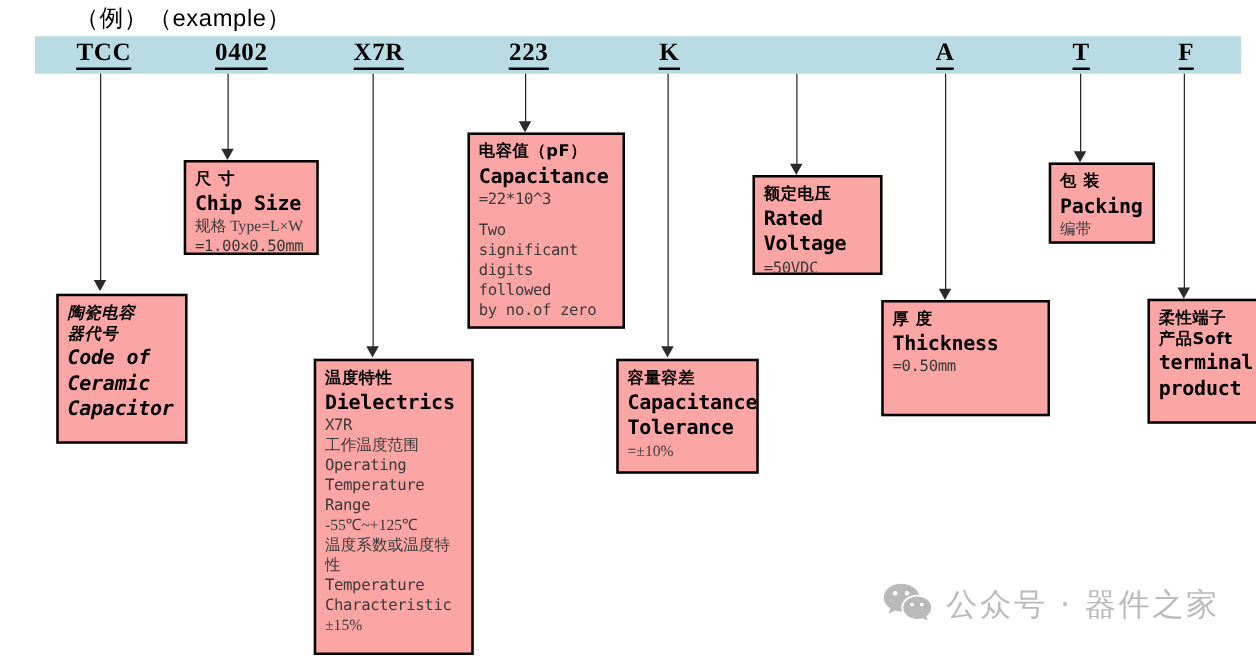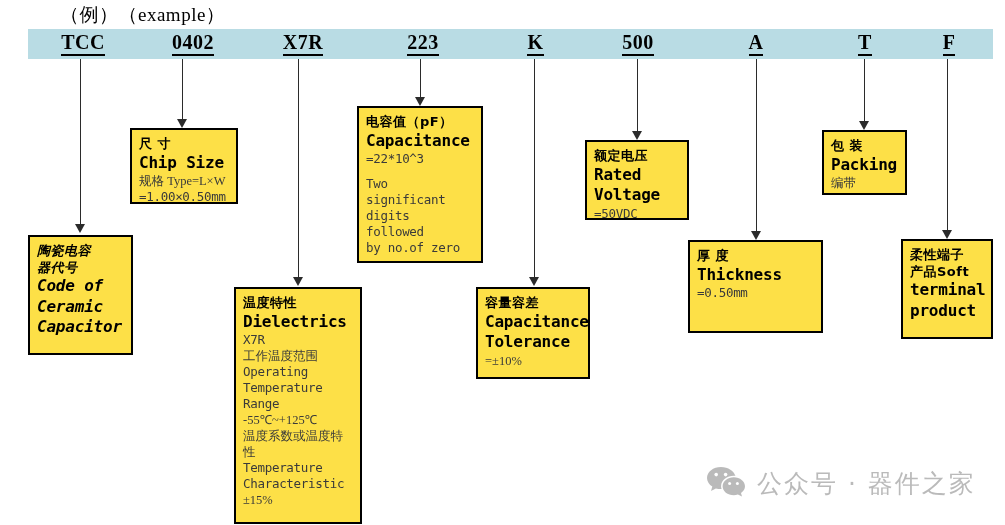--- a/index.html
+++ b/index.html
@@ -15,21 +15,21 @@
     background: #ffffff;
     overflow: hidden;
     font-family: "Liberation Serif", "DejaVu Serif", serif;
   }
 
   
   .title {
     position: absolute;
     left: 60px;
     top: 2px;
-    font-family: Liberation Serif, serif;
+    font-family: Liberation Sans, sans-serif;
     font-size: 19px;
     font-weight: 500;
     color: #000;
     letter-spacing: 0.5px;
     white-space: pre;
   }
 
   
   .code-band {
     position: absolute;
@@ -71,23 +71,24 @@
     border-left: 5px solid transparent;
     border-right: 5px solid transparent;
     border-top: 9px solid #2b2b2b;
   }
 
   
   .box {
     position: absolute;
     box-sizing: border-box;
     border: 2.5px solid #000;
-    background: #fde047;
+    background: #fca5a5;
     padding: 6px 7px 4px 7px;
     overflow: hidden;
+    margin-left: 17px;
   }
   .box .ln {
     display: block;
     white-space: pre-wrap;
     line-height: 1.28;
   }
   .ln.cn-b {
     font-family: "DejaVu Sans", sans-serif;
     font-size: 13px;
     font-weight: 700;
@@ -159,23 +160,20 @@
       <span>0402</span>
     </div>
   <div class="code-cell" style="left:248px; width:110px;">
       <span>X7R</span>
     </div>
   <div class="code-cell" style="left:368px; width:110px;">
       <span>223</span>
     </div>
   <div class="code-cell" style="left:488px; width:95px;">
       <span>K</span>
-    </div>
-  <div class="code-cell" style="left:588px; width:100px;">
-      <span>500</span>
     </div>
   <div class="code-cell" style="left:708px; width:96px;">
       <span>A</span>
     </div>
   <div class="code-cell" style="left:820px; width:90px;">
       <span>T</span>
     </div>
   <div class="code-cell" style="left:905px; width:88px;">
       <span>F</span>
     </div>

